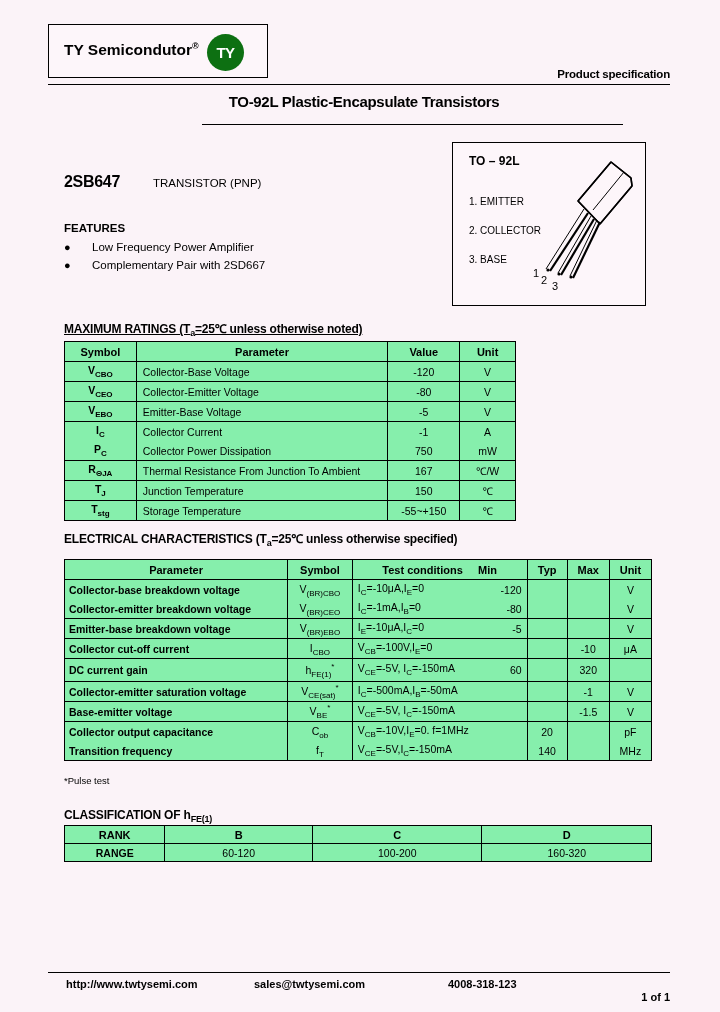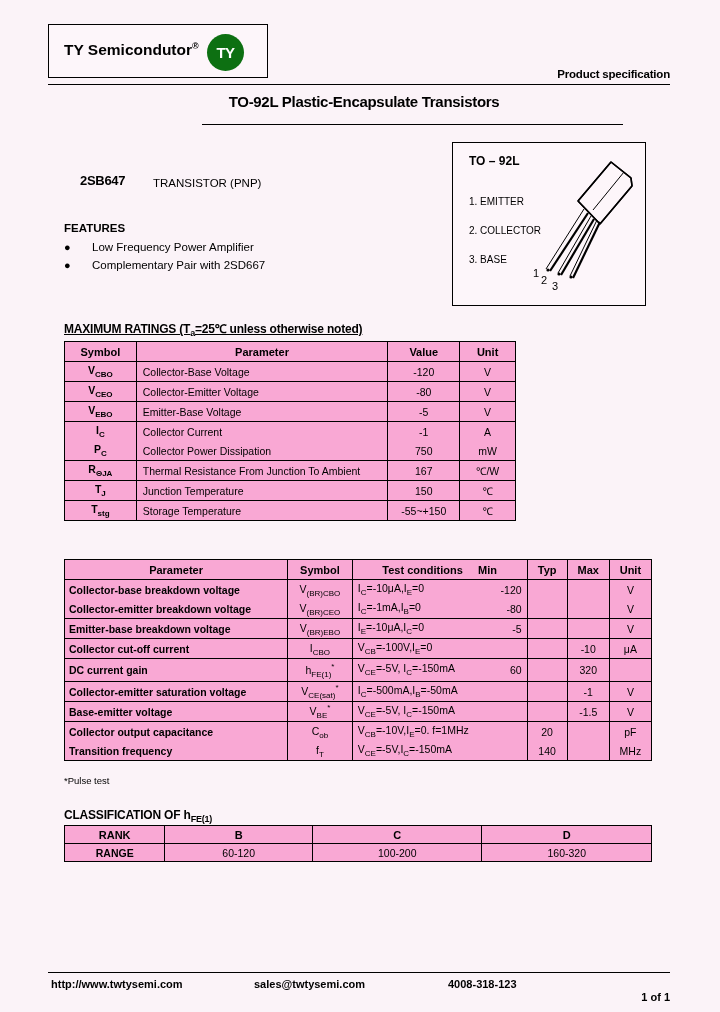--- a/index.html
+++ b/index.html
@@ -94,24 +94,23 @@
     width: 421px;
     height: 0;
     border-top: 1.7px solid #000;
   }
 
   
   .part-no {
     position: absolute;
     left: 64px;
     top: 173px;
-    font-size: 13px;
+    font-size: 16px;
     font-weight: bold;
     letter-spacing: -0.3px;
-    margin-left: 16px;
   }
   .part-desc {
     position: absolute;
     left: 153px;
     top: 177px;
     font-size: 11.5px;
     letter-spacing: 0px;
   }
   .features-h {
     position: absolute;
@@ -182,21 +181,21 @@
     position: absolute;
     left: 64px;
     top: 775px;
     font-size: 9.5px;
   }
 
   
   table.dt {
     position: absolute;
     border-collapse: collapse;
-    background: #f9a8d4;
+    background: #86efac;
     font-size: 10.5px;
   }
   table.dt td, table.dt th {
     border: 1px solid #000;
     padding: 0;
     height: 19px;
     vertical-align: middle;
     font-weight: normal;
   }
   table.dt th {
@@ -260,21 +259,21 @@
   }
   .footer {
     position: absolute;
     left: 48px;
     top: 978px;
     width: 622px;
     height: 20px;
     font-size: 11px;
     font-weight: bold;
   }
-  .f-url { position: absolute; left: 3px; top: 0; }
+  .f-url { position: absolute; left: 18px; top: 0; }
   .f-mail { position: absolute; left: 206px; top: 0; }
   .f-tel { position: absolute; left: 400px; top: 0; }
   .f-page { position: absolute; right: 0px; top: 13px; }
 </style>
 </head>
 <body>
 
 <div id="page">
 
   <div class="logo-box">
@@ -393,20 +392,21 @@
     </tr>
     <tr>
       <td class="sym"><span>T</span><span class="sub">stg</span></td>
       <td class="par">Storage Temperature</td>
       <td class="val">-55~+150</td>
       <td class="uni">℃</td>
     </tr>
   </tbody>
     </table>
 
+  <div class="sec-h" id="elech"><span>ELECTRICAL CHARACTERISTICS (T</span><span class="sub">a</span><span>=25℃ unless otherwise specified)</span></div>
 
   <table class="dt" id="electab">
     <tbody>
         <tr>
       <th>Parameter</th>
       <th>Symbol</th>
       <th><span>Test      conditions</span>&nbsp;&nbsp;&nbsp;&nbsp;&nbsp;<span>Min</span></th>
       <th>Typ</th>
       <th>Max</th>
       <th>Unit</th>

